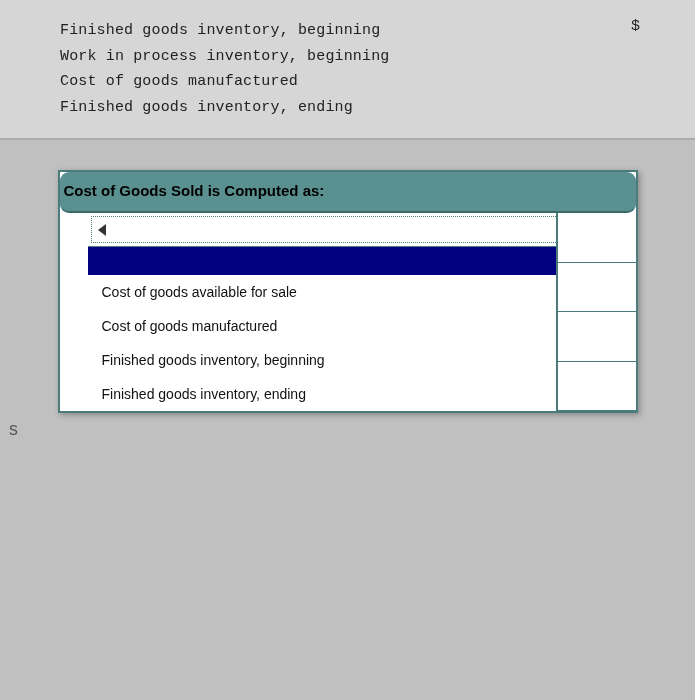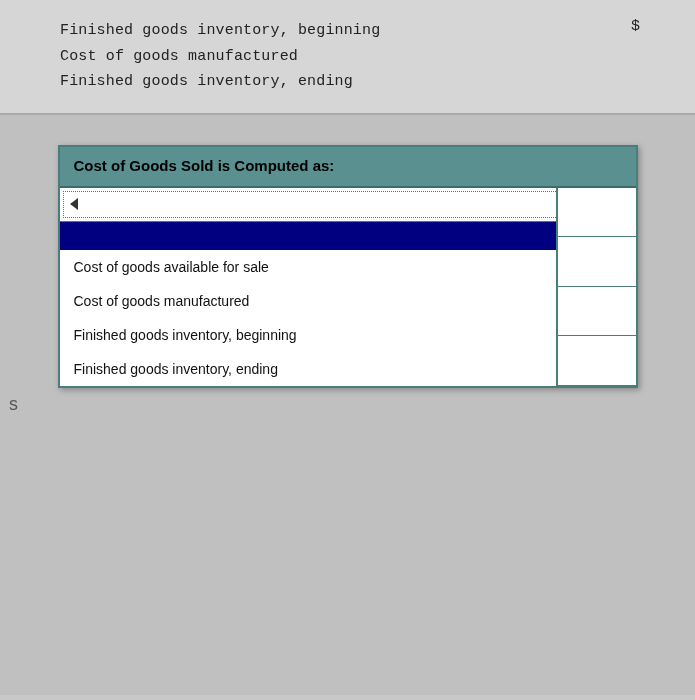--- a/index.html
+++ b/index.html
@@ -60,22 +60,23 @@
       background: white;
       border: 2px solid #4a7c7c;
       width: 580px;
       margin: 0 auto;
       position: relative;
       box-shadow: 2px 2px 6px rgba(0,0,0,0.3);
     }
 
     .dropdown-header {
       background-color: #5a9090;
-      padding: 10px 14px;
+      padding: 10px 4px;
       border-bottom: 2px solid #3a6a6a;
+      border-radius: 9px;
     }
 
     .dropdown-header-text {
       font-size: 15px;
       font-weight: bold;
       color: #000;
       font-family: Arial, sans-serif;
     }
 
     .dropdown-input-row {
@@ -197,34 +198,35 @@
       border-right: 8px solid #333;
       margin-right: 2px;
     }
   </style>
 </head>
 <body>
 
 <div class="top-section">
   <span class="dollar-sign">$</span>
   <div class="line">Finished goods inventory, beginning</div>
+  <div class="line">Work in process inventory, beginning</div>
   <div class="line">Cost of goods manufactured</div>
   <div class="line">Finished goods inventory, ending</div>
 </div>
 
 <div class="main-area">
   <div class="left-edge-marker">s</div>
 
   <div class="dropdown-container">
 
     <div class="dropdown-header">
       <span class="dropdown-header-text">Cost of Goods Sold is Computed as:</span>
     </div>
 
-    <div style="display:flex; position:relative;">
+    <div style="display:flex; position:relative;margin-left:28px;">
       <div style="flex:1;">
         <div class="dropdown-input-row">
           <div class="dropdown-input-area">
             <span class="input-arrow-left"></span>
           </div>
           <div class="dropdown-arrow-btn">
             <div class="arrow-down"></div>
           </div>
         </div>
 

